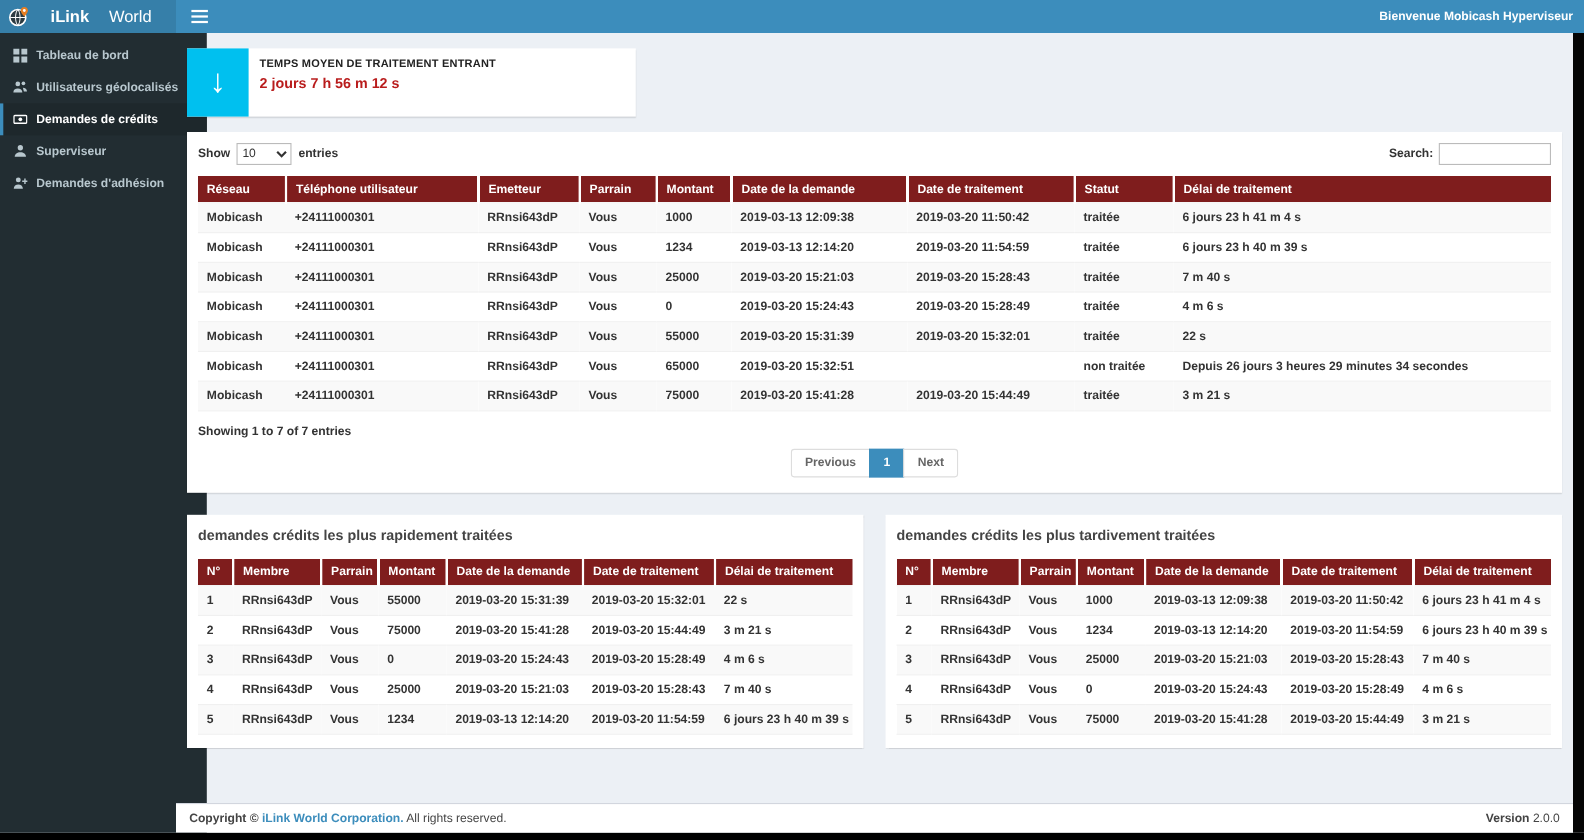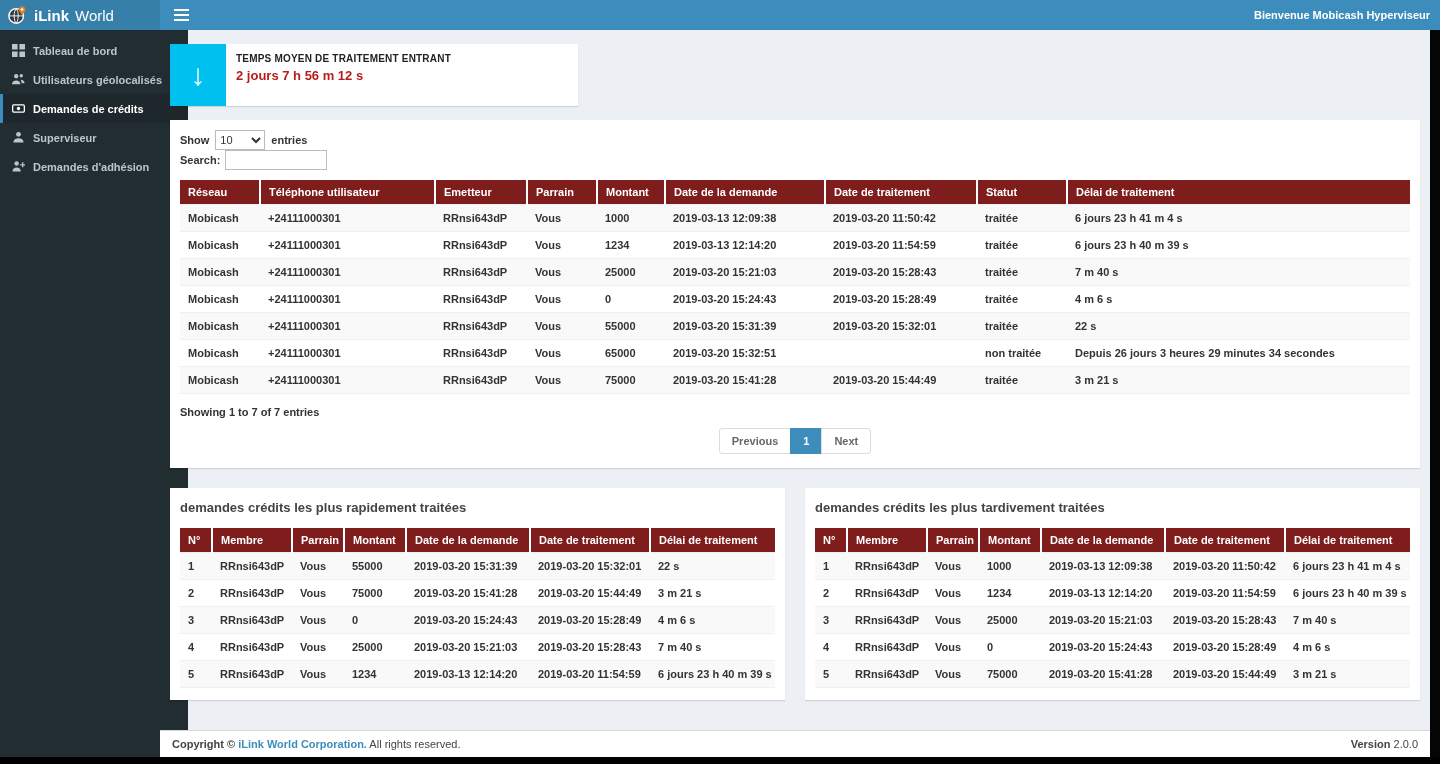--- a/index.html
+++ b/index.html
@@ -2,21 +2,21 @@
 <html><head>
 <meta charset="utf-8">
 <style>
   * { margin:0; padding:0; box-sizing:border-box; }
   html,body { width:1440px; height:764px; overflow:hidden; }
   body { background:#000; font-family:"Liberation Sans", sans-serif; }
   .app { position:relative; width:1440px; height:757px; background:#ecf0f5; }
 
   
   .navbar { position:absolute; top:0; left:0; width:1440px; height:30px; background:#3c8dbc; display:flex; z-index:5; }
-  .logo { width:160px; height:30px; background:#367fa9; display:flex; align-items:center; padding-left:8px; color:#fff; font-size:15px; gap:6px; cursor:pointer; }
+  .logo { width:160px; height:30px; background:#367fa9; display:flex; align-items:center; padding-left:8px; color:#fff; font-size:15px; gap:18px; cursor:pointer; }
   .logo b { font-weight:700; }
   .logo span.light { font-weight:300; }
   .navbar-rest { flex:1; display:flex; align-items:center; }
   .hamburger { padding:0 14px; height:30px; display:flex; flex-direction:column; justify-content:center; gap:3px; cursor:pointer; }
   .hamburger i { display:block; width:15px; height:2px; background:#fff; }
   .welcome { margin-left:auto; padding-right:10px; color:#fff; font-size:11px; font-weight:700; }
 
   
   .sidebar { position:absolute; top:30px; left:0; width:188px; height:727px; background:#222d32; padding-top:6px; }
   .side-item { display:flex; align-items:center; gap:8px; padding:8px 9px; color:#b8c7ce; font-size:11px; font-weight:600; border-left:3px solid transparent; cursor:pointer; }
@@ -37,21 +37,21 @@
   .info-box-title { font-size:10px; font-weight:700; color:#222; letter-spacing:.2px; }
   .info-box-value { font-size:13px; font-weight:700; color:#b91c1c; margin-top:4px; }
 
   
   .box { background:#fff; box-shadow:0 1px 1px rgba(0,0,0,.12); margin-bottom:20px; }
   .box-header { padding:10px 10px 8px; }
   .box-title { font-size:13px; font-weight:600; color:#444; }
   .box-body { padding:4px 10px 12px; }
 
   
-  .dt-controls { display:flex; justify-content:space-between; align-items:flex-start; margin:6px 0 10px;flex-direction:column; }
+  .dt-controls { display:flex; justify-content:space-between; align-items:center; margin:6px 0 10px; }
   .dt-length { display:flex; align-items:center; gap:6px; font-size:11px; font-weight:700; color:#333; }
   .dt-length select { font-size:11px; width:50px; height:20px; border:1px solid #bbb; background:#fff; color:#333; }
   .dt-search { display:flex; align-items:center; gap:5px; font-size:11px; font-weight:700; color:#333; }
   .dt-search input { width:102px; height:20px; border:1px solid #bbb; background:#fff; padding:0 4px; font-size:11px; }
 
   
   table { width:100%; border-collapse:collapse; table-layout:fixed; }
   th { background:#7f1d1d; color:#fff; font-size:11px; font-weight:700; text-align:left; padding:6px 8px; border-right:2px solid #fff; overflow:hidden; white-space:nowrap; cursor:pointer; }
   th:last-child { border-right:none; }
   td { font-size:11px; font-weight:600; color:#333; padding:7px 8px; border-top:1px solid #f0f0f0; overflow:hidden; white-space:nowrap; }

